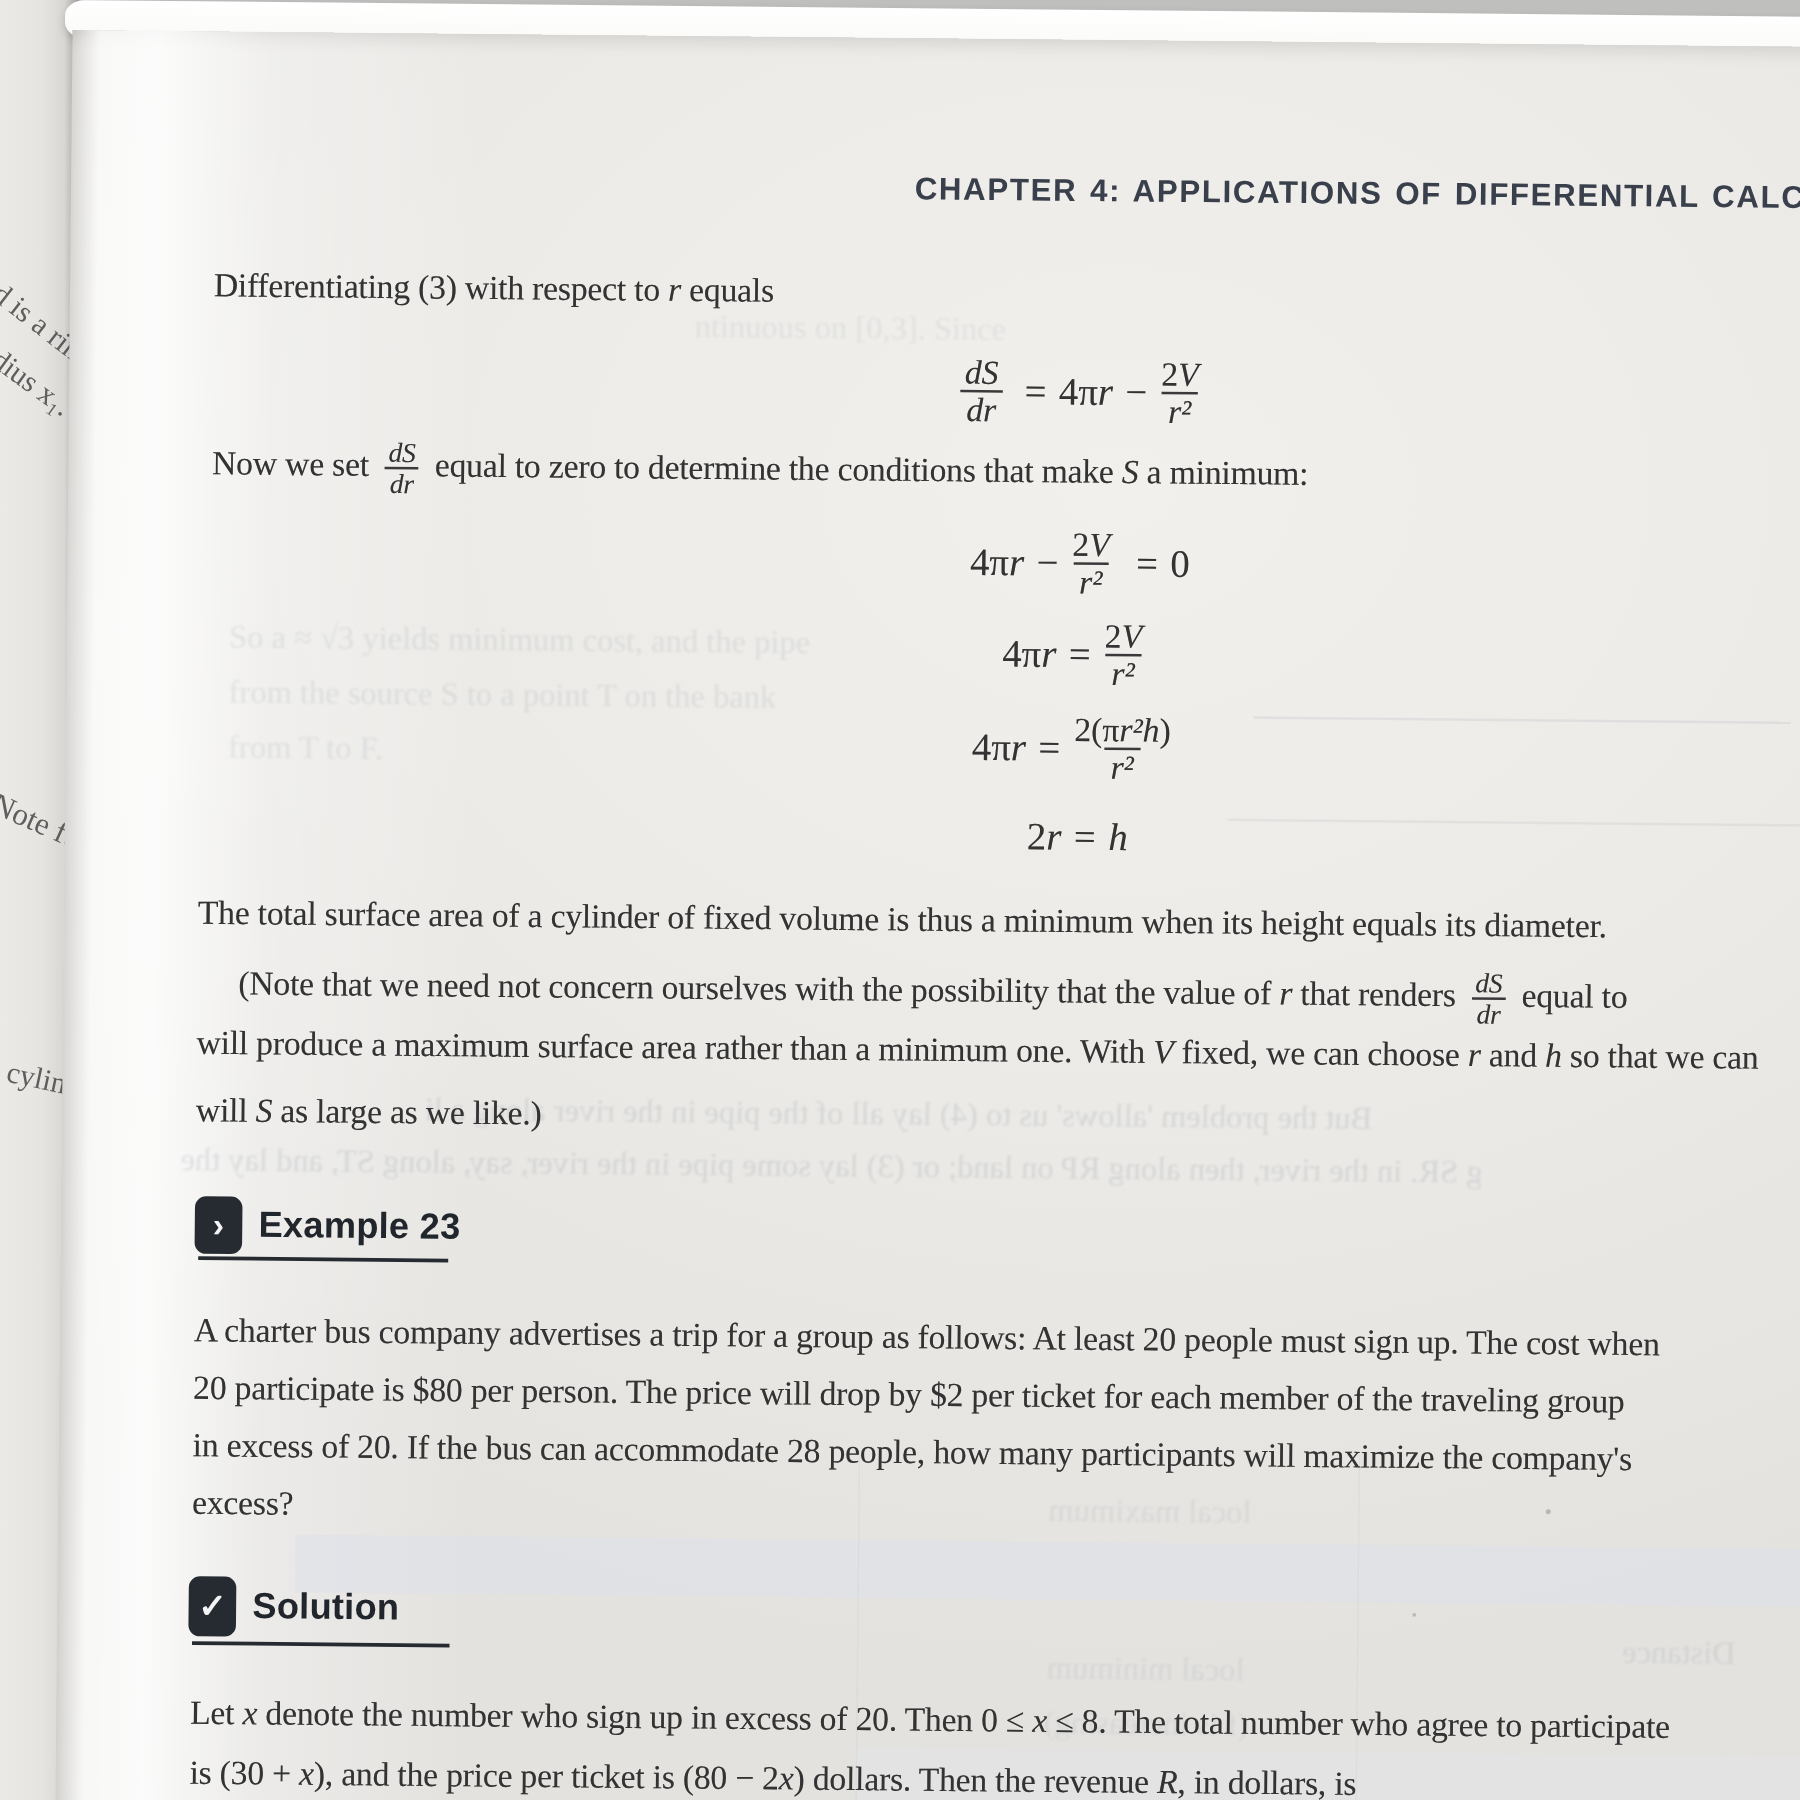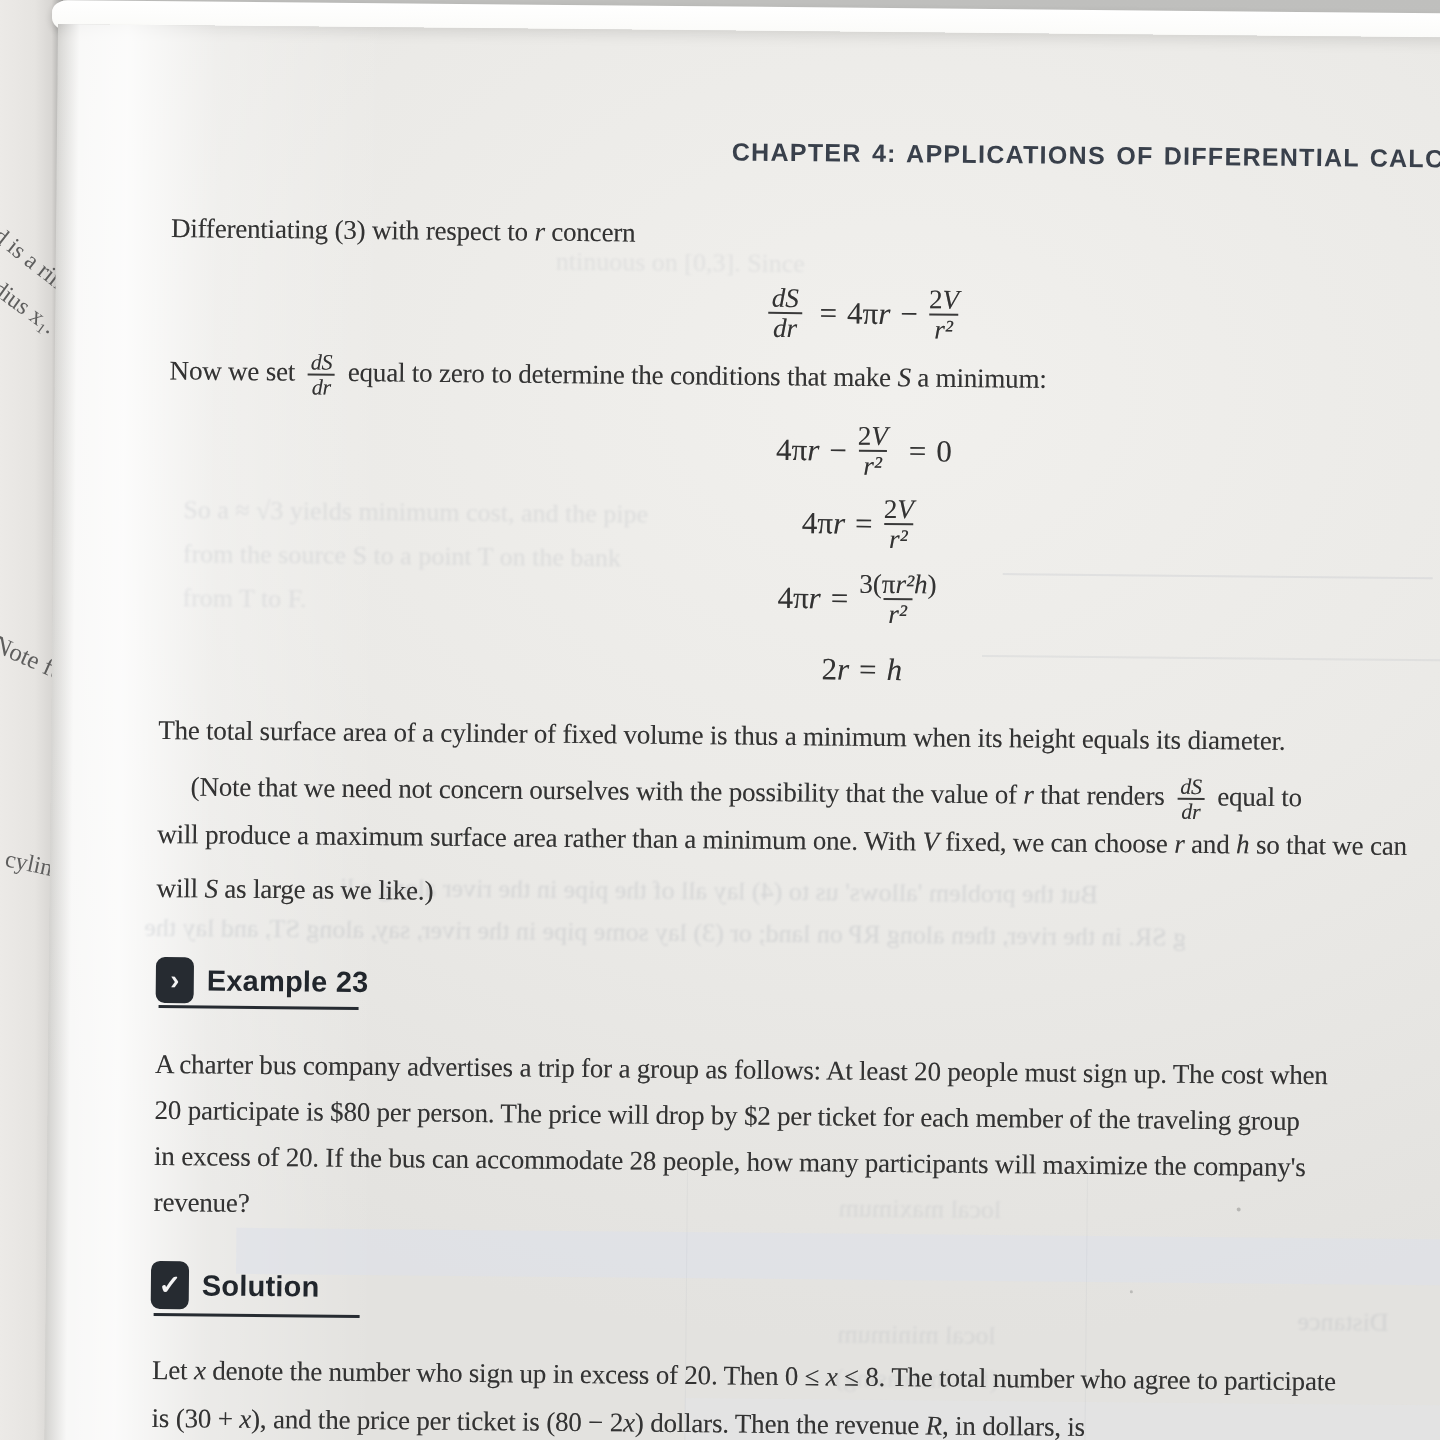--- a/index.html
+++ b/index.html
@@ -86,21 +86,21 @@
     <div class="ghost mirror" style="left:792px;top:1162px;opacity:.11;">local maximum</div>
     <div class="ghost mirror" style="left:1252px;top:1271px;opacity:.13;">Distance</div>
     <div class="ghost mirror" style="left:792px;top:1288px;opacity:.11;">local minimum</div>
     <div class="ghost mirror" style="left:790px;top:1332px;opacity:.10;">(f is increasing)</div>
     <div class="speck" style="left:1190px;top:1172px;width:4px;height:4px;opacity:.5;"></div>
     <div class="speck" style="left:1084px;top:1256px;width:3px;height:3px;opacity:.45;"></div>
 
     <div class="chapter" style="left:675px;top:107px;">CHAPTER 4: APPLICATIONS OF DIFFERENTIAL CALCULUS</div>
 
     <div class="line" style="left:115px;top:188px;">
-      <span>Differentiating (3) with respect to </span><span class="it">r</span><span> concern</span>
+      <span>Differentiating (3) with respect to </span><span class="it">r</span><span> equals</span>
     </div>
 
     <div class="eqrow" style="top:253px;">
       <span class="frac">
         <span class="num it">dS</span>
         <span class="den it">dr</span>
       </span>
       <span class="gap"></span>
       <span>=</span>
       <span class="gap"></span>
@@ -146,21 +146,21 @@
         <span class="den it">r²</span>
       </span>
     </div>
 
     <div class="eqrow" style="top:538px;">
       <span>4π</span>
         <span class="it">r</span>
       <span class="gap"></span>
         <span>=</span>
       <span class="frac">
-        <span class="num"><span>3(π</span><span class="it">r²h</span><span>)</span></span>
+        <span class="num"><span>2(π</span><span class="it">r²h</span><span>)</span></span>
         <span class="den it">r²</span>
       </span>
     </div>
 
     <div class="eqrow" style="top:620px;">
       <span>2</span>
         <span class="it">r</span>
       <span class="gap"></span>
         <span>=</span>
       <span class="gap"></span>
@@ -186,21 +186,21 @@
       <div class="icon-box">
           <span>›</span>
         </div>
       <div class="hlabel">Example 23</div>
     </div>
     <div class="rule" style="left:110px;top:980px;width:200px;"></div>
 
     <div class="line" style="left:107px;top:1024px;">A charter bus company advertises a trip for a group as follows: At least 20 people must sign up. The cost when</div>
     <div class="line" style="left:107px;top:1070px;">20 participate is $80 per person. The price will drop by $2 per ticket for each member of the traveling group</div>
     <div class="line" style="left:107px;top:1116px;">in excess of 20. If the bus can accommodate 28 people, how many participants will maximize the company's</div>
-    <div class="line" style="left:107px;top:1162px;">revenue?</div>
+    <div class="line" style="left:107px;top:1162px;">excess?</div>
 
     <div class="hbox" style="left:105px;top:1236px;">
       <div class="icon-box" style="height:48px;">
           <span>✓</span>
         </div>
       <div class="hlabel">Solution</div>
     </div>
     <div class="rule" style="left:108px;top:1288px;width:206px;"></div>
 
     <div class="line" style="left:107px;top:1330px;">

